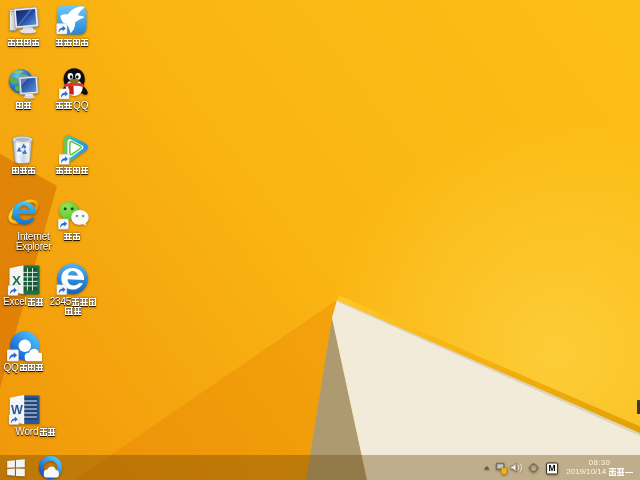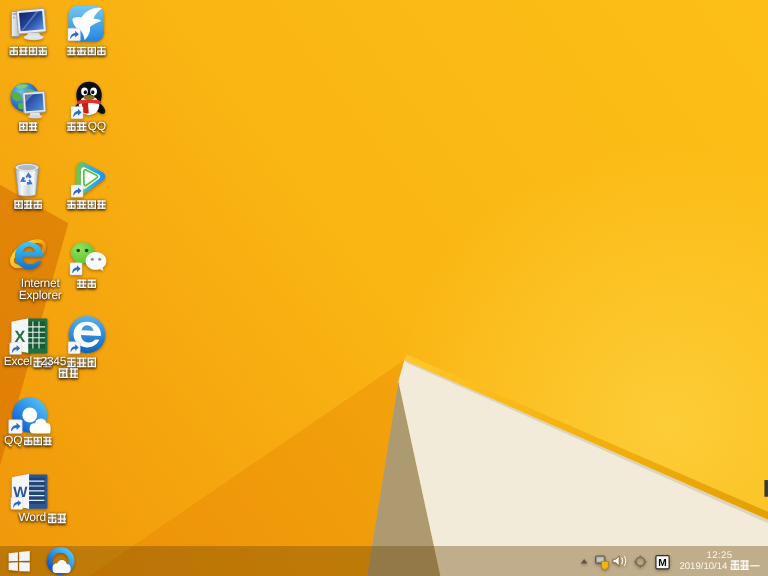--- a/index.html
+++ b/index.html
@@ -27,21 +27,21 @@
   linear-gradient(rgba(255,255,255,0.34),rgba(255,255,255,0.34)) 0 0/100% 100% no-repeat,
   linear-gradient(#fff,#fff) 0 0.3px/100% 1.2px no-repeat,
   linear-gradient(#fff,#fff) 0 6.7px/100% 1.3px no-repeat,
   linear-gradient(#fff,#fff) 1.1px 3.3px/60% 1.2px no-repeat,
   linear-gradient(#fff,#fff) 0 0/1.1px 100% no-repeat,
   linear-gradient(#fff,#fff) 6.1px 0/1.1px 100% no-repeat,
   linear-gradient(#fff,#fff) 3.1px 1.8px/1.1px 65% no-repeat;}
 .k.one{background:linear-gradient(#fff,#fff) 0 3.6px/100% 1.3px no-repeat;}
 #bar{position:absolute;left:0;top:455px;width:640px;height:25px;background:rgba(102,64,0,0.36);}
 #clock{position:absolute;right:7px;top:457.5px;color:#FCF6E8;font-size:8px;line-height:9.6px;text-align:center;}
-#clock .d{display:flex;align-items:flex-start;}
+#clock .d{display:flex;align-items:center;}
 #clock .k{width:7.2px;height:7.8px;margin:0 0.5px;opacity:0.96;}</style></head>
 <body>
 <div id="scr">
 <svg id="wall" width="640" height="480" viewBox="0 0 640 480">
  <defs>
   <linearGradient id="bg" x1="0" y1="480" x2="640" y2="0" gradientUnits="userSpaceOnUse">
    <stop offset="0" stop-color="#F0970A"></stop>
           <stop offset="0.5" stop-color="#FAB613"></stop>
           <stop offset="1" stop-color="#FCBF17"></stop>
   </linearGradient>
@@ -332,21 +332,21 @@
 <div class="lbl" style="left:10px;top:232px;width:47px">Internet<br>Explorer</div>
 <div class="lbl" style="left:48px;top:232px;width:48px">
       <div>
         <span class="k b"></span>
         <span class="k"></span>
       </div>
     </div>
 <div class="lbl" style="left:0px;top:297.5px;width:47px">
       <div>Excel<span class="k" style="margin-left:1.5px"></span><span class="k b"></span></div>
     </div>
-<div class="lbl" style="left:32px;top:297.5px;width:50px">
+<div class="lbl" style="left:48px;top:297.5px;width:50px">
       <div>2345<span class="k" style="margin-left:1px"></span><span class="k b"></span><span class="k c"></span></div>
       <div>
         <span class="k c"></span>
         <span class="k b"></span>
       </div>
     </div>
 <div class="lbl" style="left:0px;top:363px;width:47px">
       <div>QQ<span class="k" style="margin-left:1px"></span><span class="k c"></span><span class="k b"></span></div>
     </div>
 <div class="lbl" style="left:12px;top:427.5px;width:47px">
@@ -391,15 +391,15 @@
   <circle cx="53.6" cy="13" r="3.7" stroke-width="1.3"></circle>
   <line x1="53.6" y1="8" x2="53.6" y2="9.8" stroke-width="1.2"></line>
   <line x1="53.6" y1="16.2" x2="53.6" y2="18" stroke-width="1.2"></line>
   <line x1="48.6" y1="13" x2="50.4" y2="13" stroke-width="1.2"></line>
   <line x1="56.8" y1="13" x2="58.6" y2="13" stroke-width="1.2"></line>
  </g>
  <rect x="66.6" y="8" width="11" height="11" rx="1" fill="#FDFDFA" stroke="#2E2E2E" stroke-width="1"></rect>
  <text x="72.1" y="16.4" font-size="8.5" font-weight="700" fill="#000" text-anchor="middle">M</text>
 </svg>
 <div id="clock">
- <div style="letter-spacing:0.3px">12:25</div>
+ <div style="letter-spacing:0.3px">08:30</div>
  <div class="d">2019/10/14&nbsp;<span class="k"></span><span class="k b"></span><span class="k one"></span></div>
 </div>
 </div>
 </body></html>

